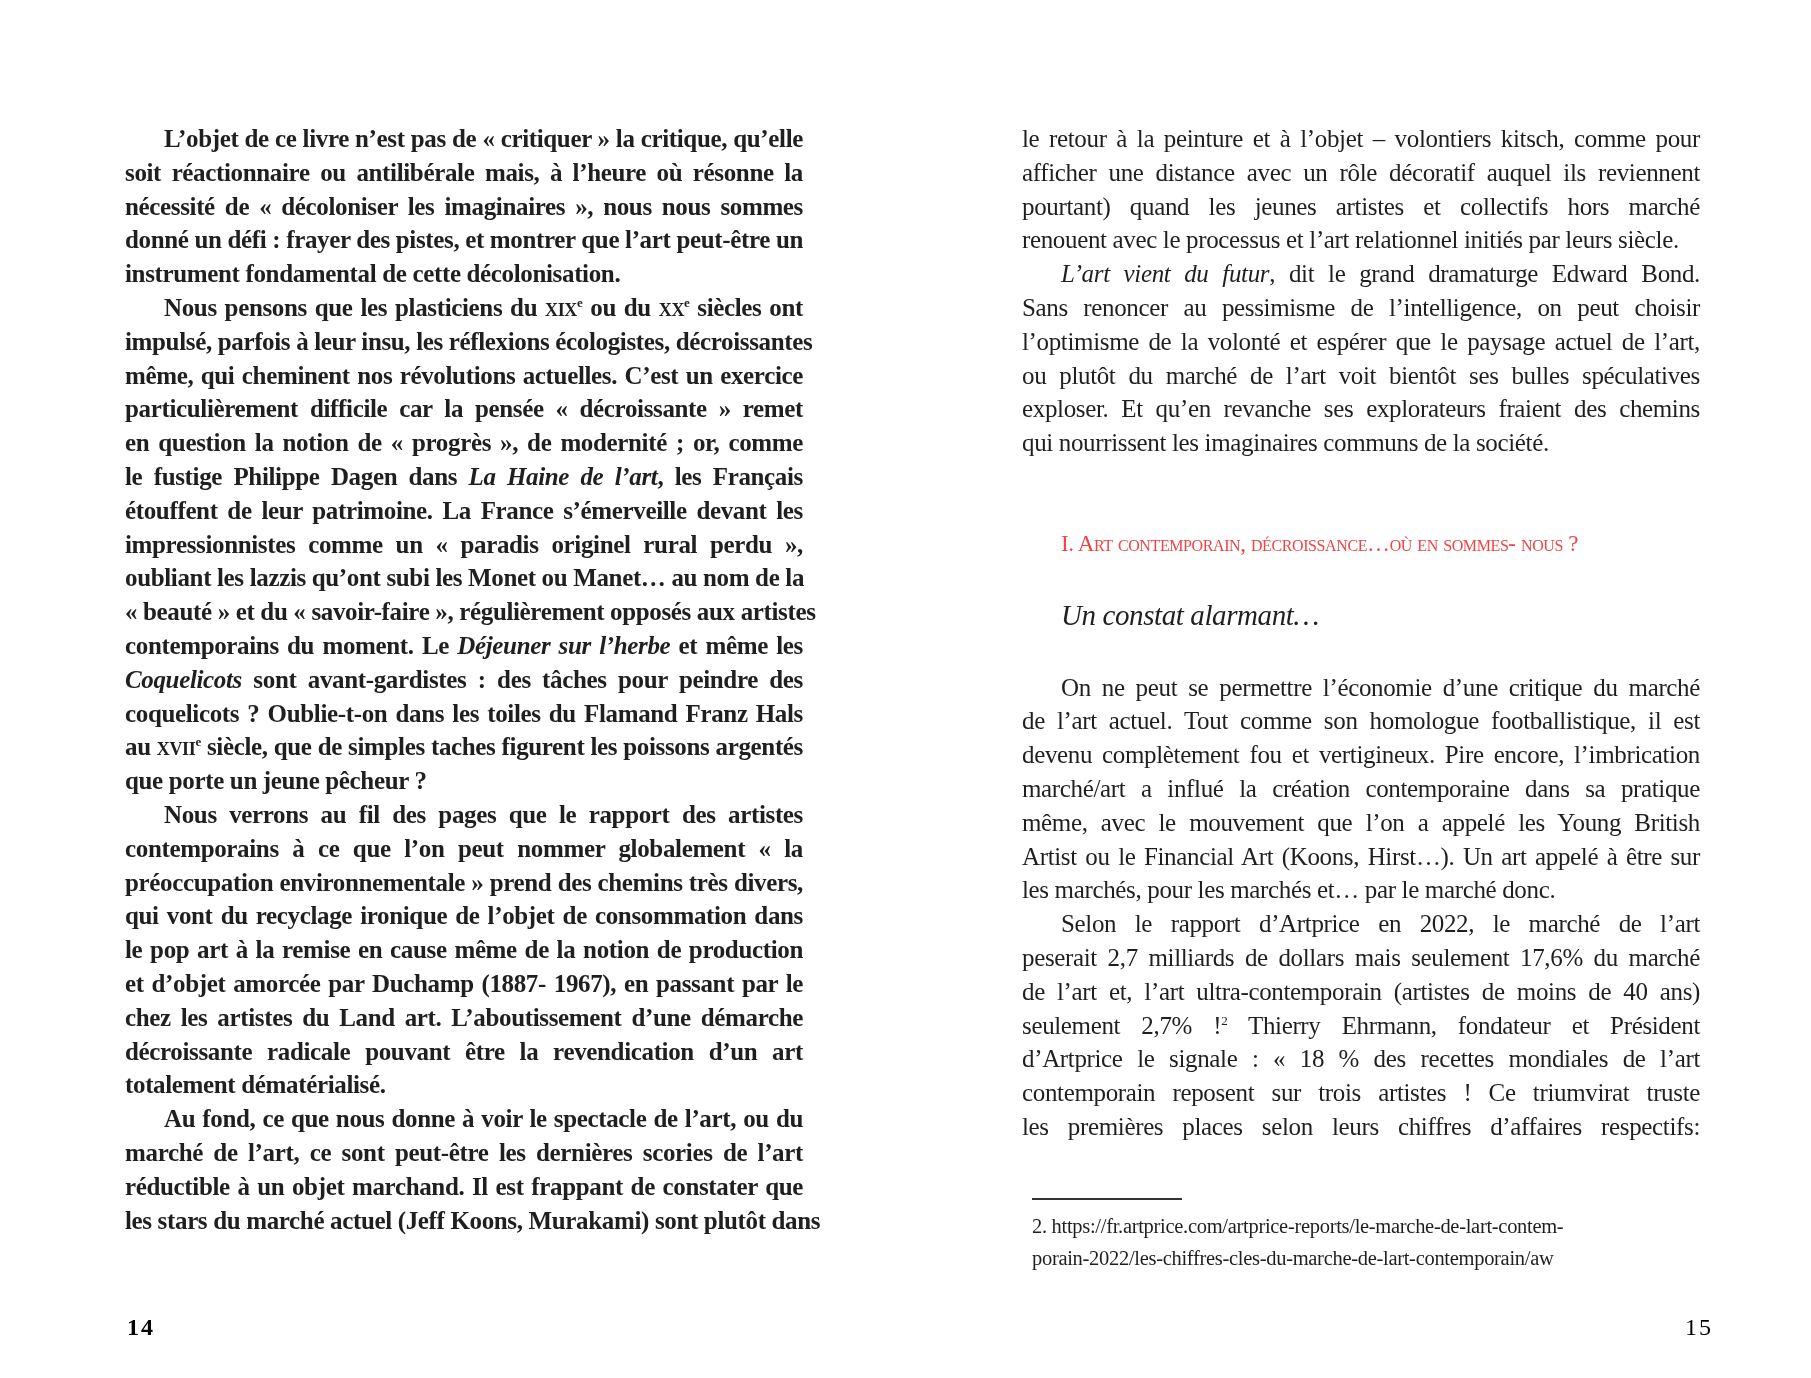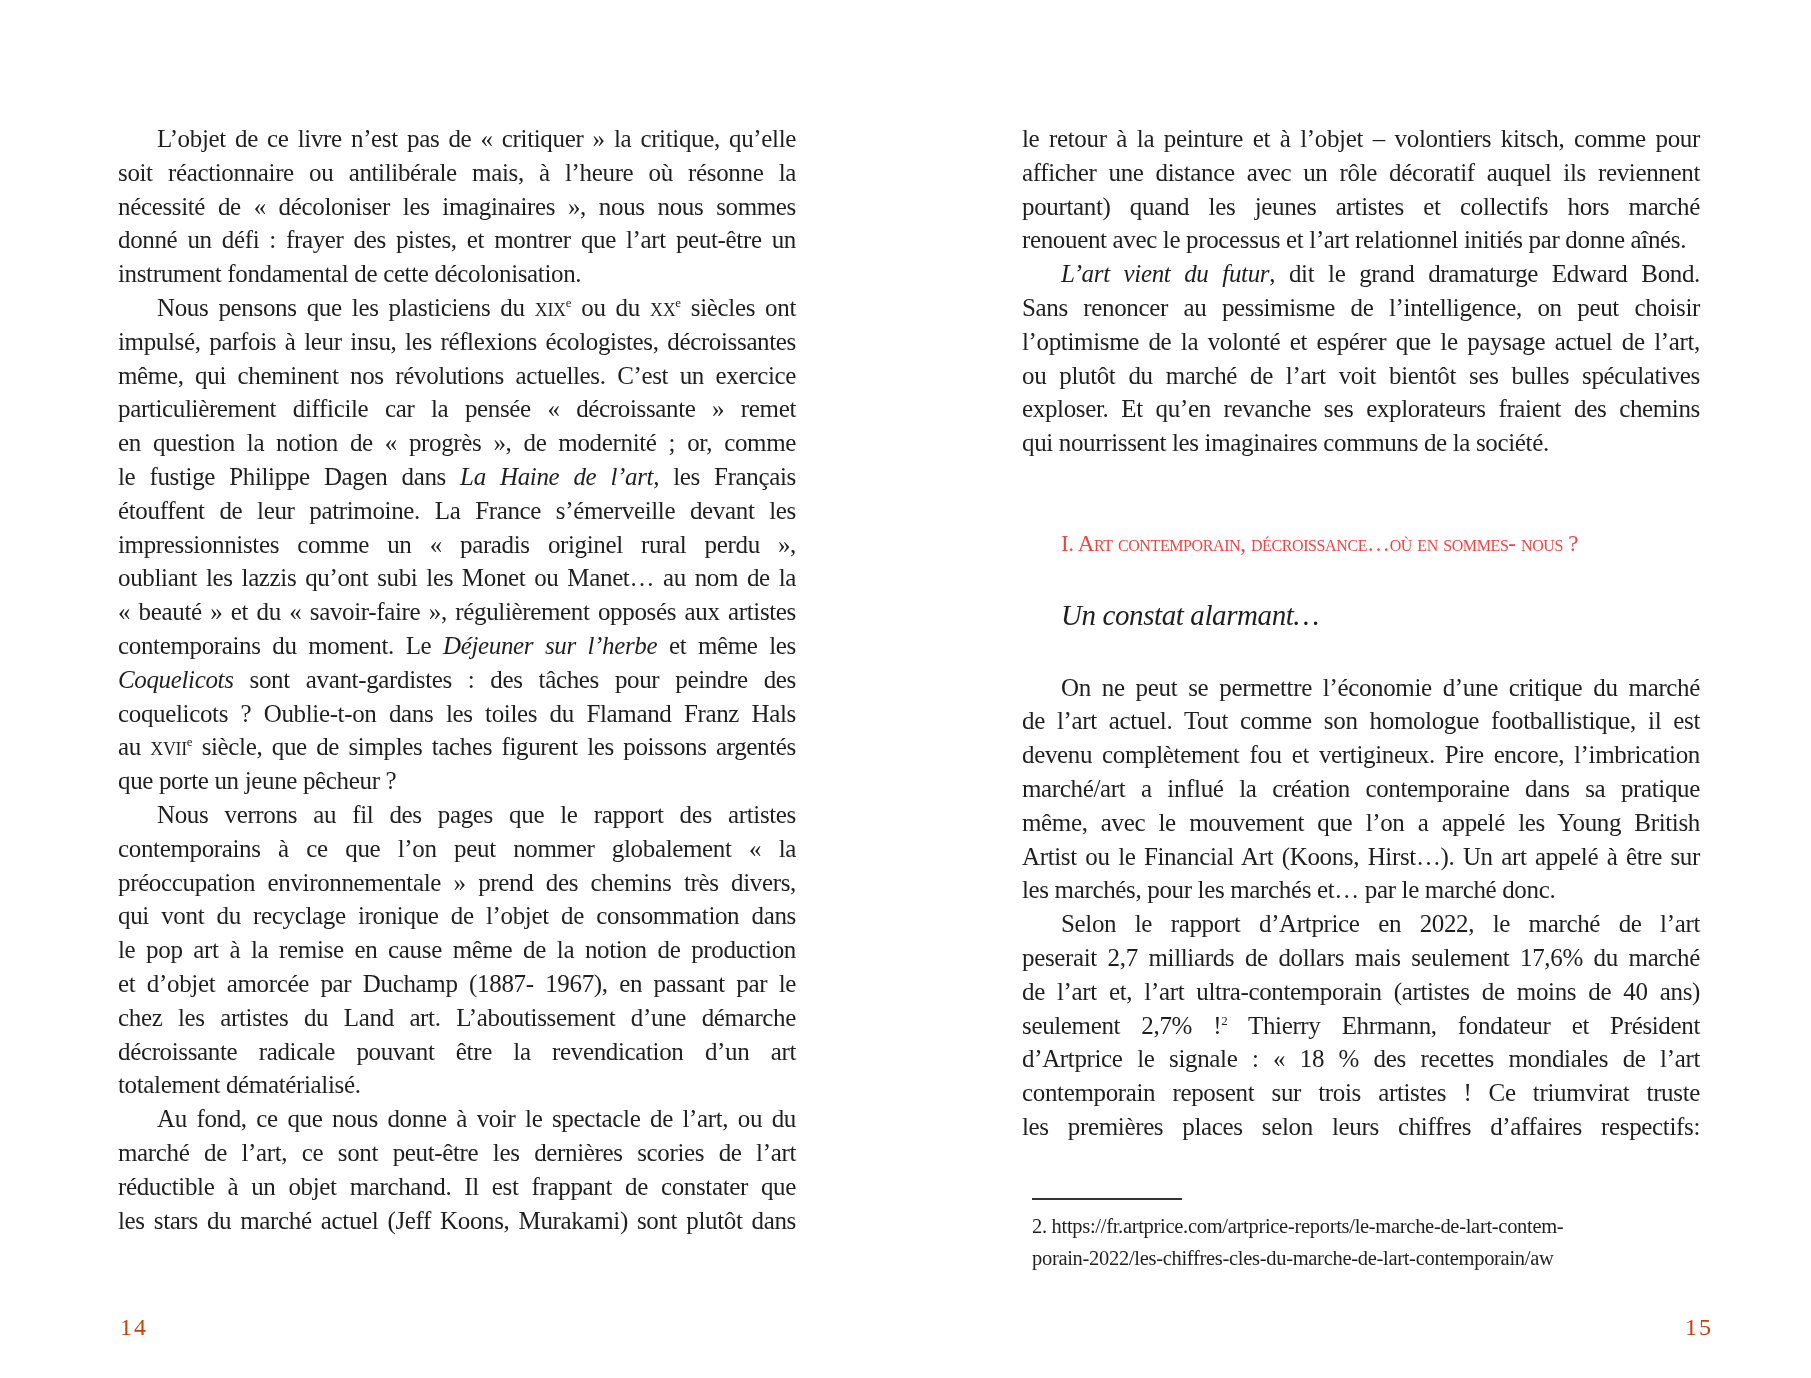--- a/index.html
+++ b/index.html
@@ -1,18 +1,18 @@
 <!DOCTYPE html>
 <html><head>
 <meta charset="utf-8">
 <style>
   html, body { margin: 0; padding: 0; background: #ffffff; }
   body { width: 1811px; height: 1378px; position: relative; overflow: hidden; }
   .page { position: absolute; top: 0; height: 1378px; }
-  #page-left { left: 0; width: 905px; }
+  #page-left { left: 7px; width: 905px; font-weight: bold; }
   #page-right { left: 905px; width: 906px; }
   .col { position: absolute; top: 122px; width: 678px; }
   #page-left .col { left: 118px; }
   #page-right .col { left: 117px; }
   .line {
     display: block;
     font-family: "Liberation Serif", "DejaVu Serif", serif;
     font-size: 25px;
     line-height: 33.8px;
     height: 33.8px;
@@ -57,21 +57,21 @@
     font-family: "Liberation Serif", "DejaVu Serif", serif;
     font-size: 20.5px;
     line-height: 32px;
     color: #1f1f1f;
     white-space: nowrap;
     letter-spacing: -0.3px;
   }
   .page-number {
     position: absolute; top: 1314px;
     font-family: "Liberation Serif", "DejaVu Serif", serif;
-    font-size: 24px; color: #c2410c; letter-spacing: 2px;
+    font-size: 24px; color: #000000; letter-spacing: 2px;
   }
   #page-left .page-number { left: 120px; }
   #page-right .page-number { left: 780px; text-align: center; }
 </style>
 </head>
 <body>
 
 <div class="page" id="page-left">
   <div class="col" id="left-col">
       <div class="line indent"><span>L’objet de ce livre n’est pas de « critiquer » la critique, qu’elle</span></div>
@@ -110,21 +110,21 @@
     </div>
   <div class="page-number">14</div>
 </div>
 
 <div class="page" id="page-right">
   <div class="col" id="right-col">
     <div id="right-top">
         <div class="line"><span>le retour à la peinture et à l’objet – volontiers kitsch, comme pour</span></div>
         <div class="line"><span>afficher une distance avec un rôle décoratif auquel ils reviennent</span></div>
         <div class="line"><span>pourtant) quand les jeunes artistes et collectifs hors marché</span></div>
-        <div class="line last"><span>renouent avec le processus et l’art relationnel initiés par donne aînés.</span></div>
+        <div class="line last"><span>renouent avec le processus et l’art relationnel initiés par leurs siècle.</span></div>
         <div class="line indent"><i>L’art vient du futur</i><span>, dit le grand dramaturge Edward Bond.</span></div>
         <div class="line"><span>Sans renoncer au pessimisme de l’intelligence, on peut choisir</span></div>
         <div class="line"><span>l’optimisme de la volonté et espérer que le paysage actuel de l’art,</span></div>
         <div class="line"><span>ou plutôt du marché de l’art voit bientôt ses bulles spéculatives</span></div>
         <div class="line"><span>exploser. Et qu’en revanche ses explorateurs fraient des chemins</span></div>
         <div class="line last"><span>qui nourrissent les imaginaires communs de la société.</span></div>
       </div>
     <div style="height:67px"></div>
     <div class="heading">I. Art contemporain, décroissance…où en sommes- nous ?</div>
     <div style="height:38px"></div>

